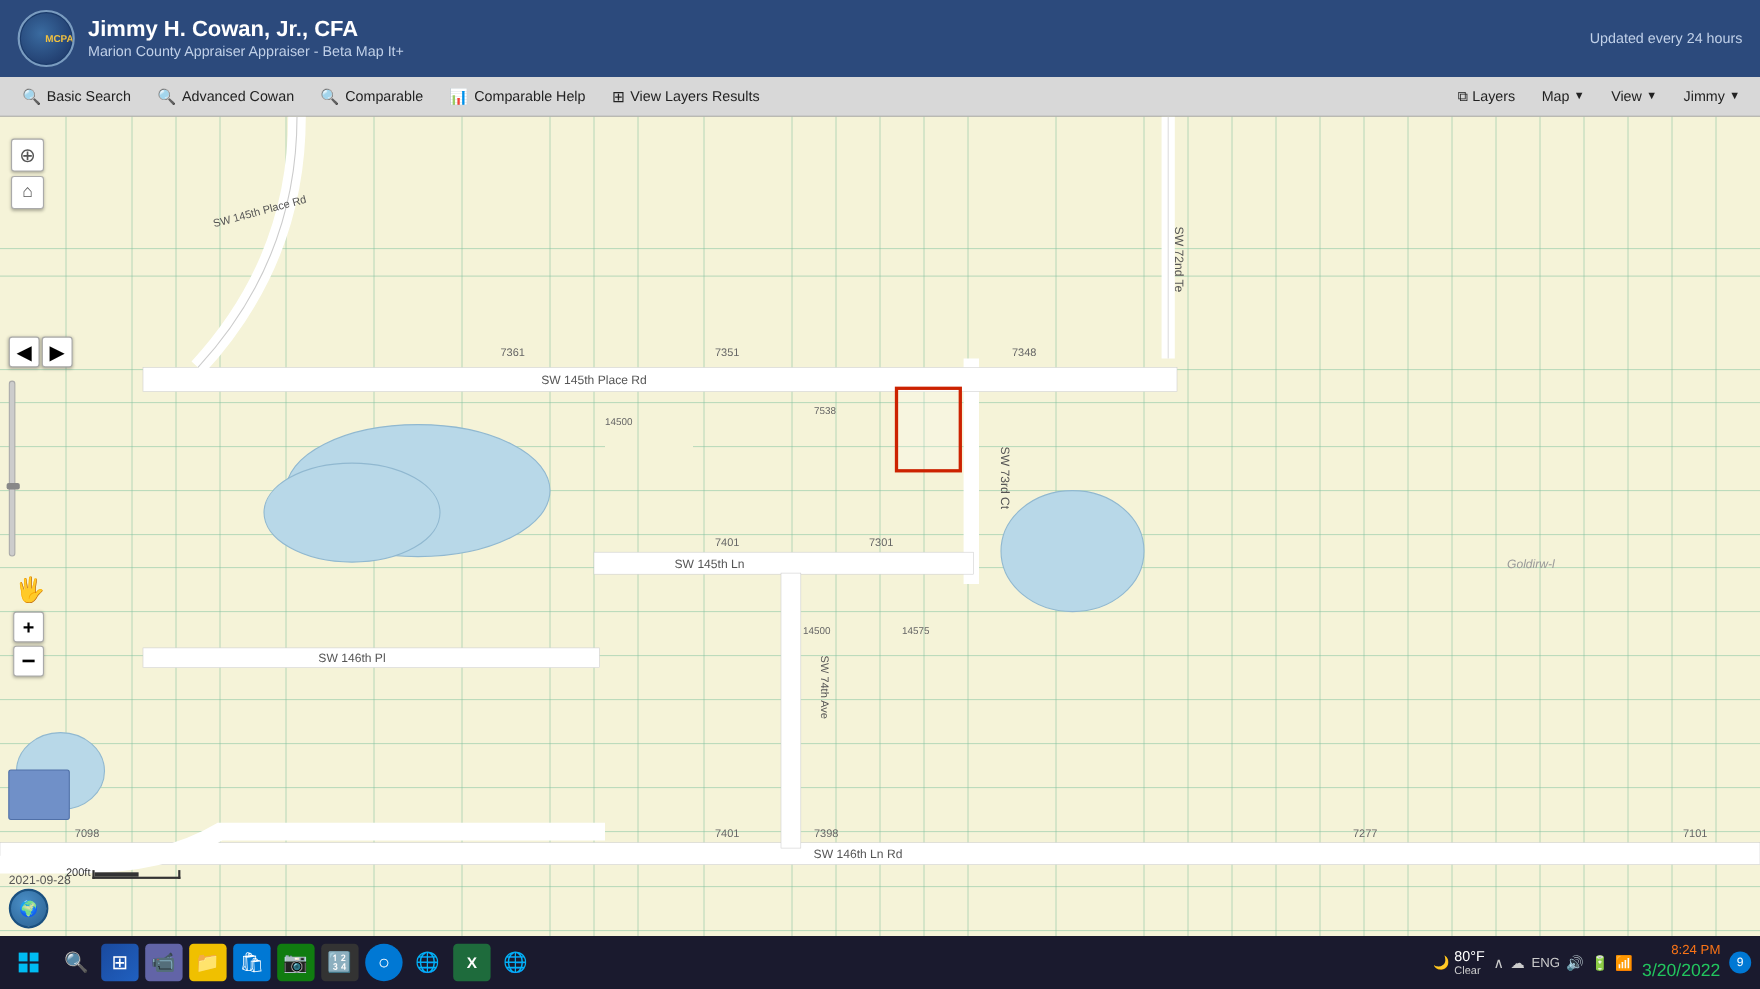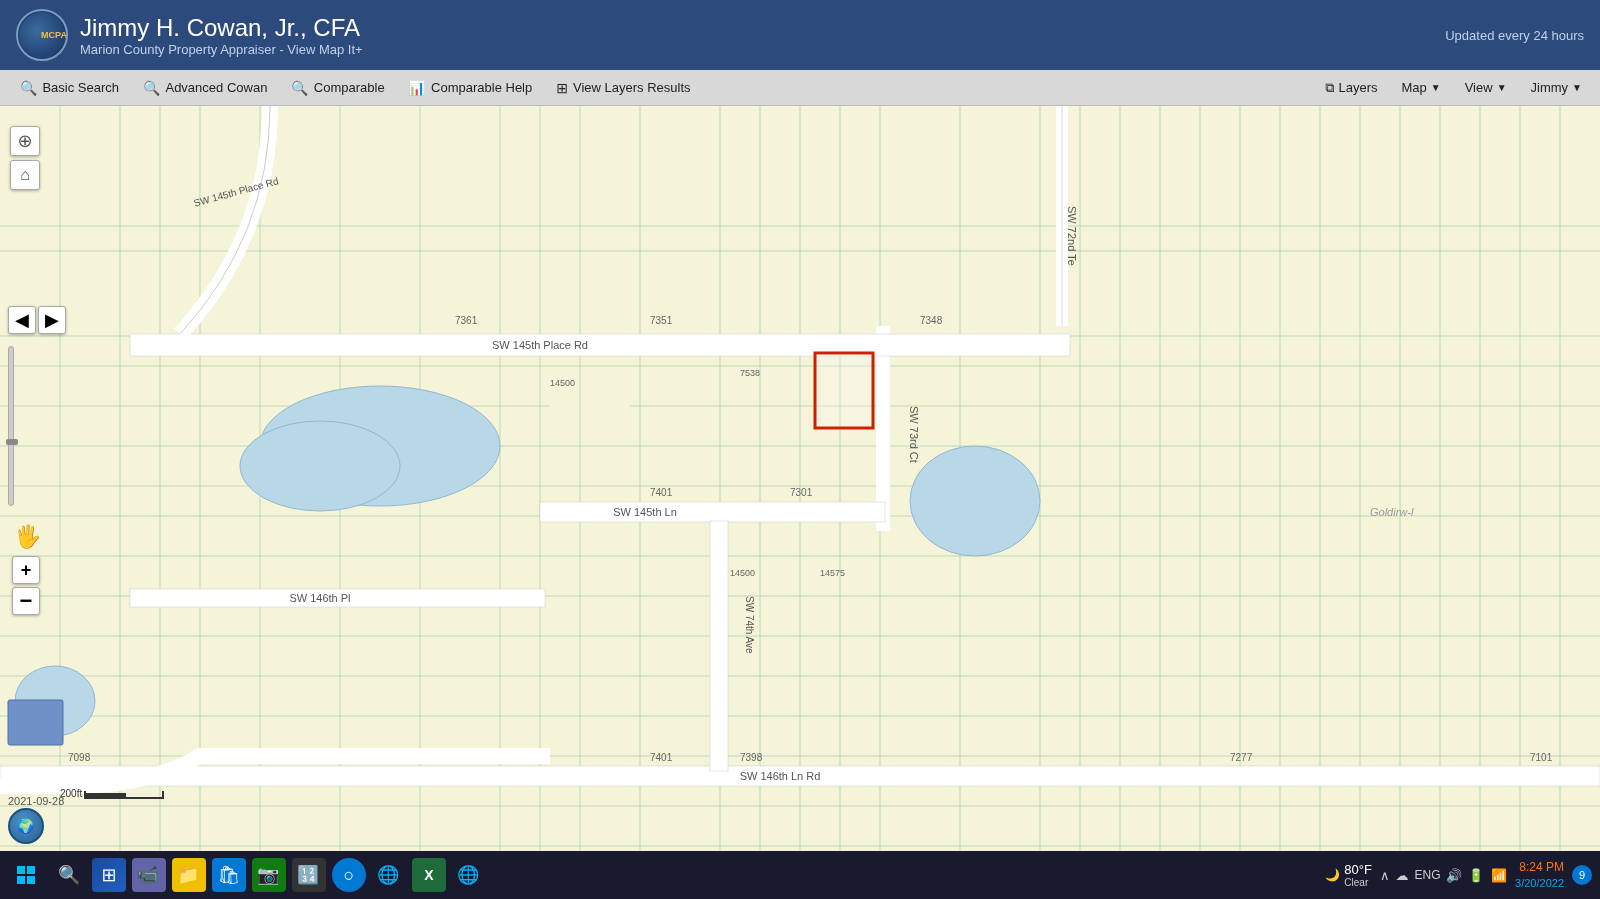--- a/index.html
+++ b/index.html
@@ -25,21 +25,21 @@
       margin-right: 12px;
       flex-shrink: 0;
     }
     .header-logo-inner {
       width: 46px; height: 46px; border-radius: 50%;
       background: radial-gradient(circle at 40% 40%, #3a6ba0, #1a3060);
       display: flex; align-items: center; justify-content: center;
     }
     .header-logo-inner span { color: #f0c040; font-size: 9px; font-weight: bold; text-align: center; line-height: 1.2; margin-left: 24px; }
     .header-text { color: white; }
-    .header-text .name { font-size: 24px; font-weight: normal; }
+    .header-text .name { font-size: 20px; font-weight: bold; }
     .header-text .subtitle { font-size: 13px; color: #c0d0e8; }
     .header-updated {
       position: absolute; right: 16px; top: 50%; transform: translateY(-50%);
       color: #c0d0e8; font-size: 13px;
     }
 
     
     .toolbar {
       background: #d8d8d8;
       height: 36px;
@@ -277,21 +277,21 @@
 <body>
 
 <div class="header">
   <div class="header-logo">
     <div class="header-logo-inner">
       <span>MCPA</span>
     </div>
   </div>
   <div class="header-text">
     <div class="name">Jimmy H. Cowan, Jr., CFA</div>
-    <div class="subtitle">Marion County Property Appraiser - View Map It+</div>
+    <div class="subtitle">Marion County Appraiser Appraiser - Beta Map It+</div>
   </div>
   <div class="header-updated">Updated every 24 hours</div>
 </div>
 
 <div class="toolbar">
   <div class="toolbar-left">
     <button class="toolbar-btn">
       <span class="icon">🔍</span>
       <span>Basic Search</span>
     </button>
@@ -539,18 +539,18 @@
       <span style="cursor:pointer;">∧</span>
       <span>☁</span>
       <span style="color:#ccc; font-size:12px;">ENG</span>
       <span style="cursor:pointer;">🔊</span>
       <span>🔋</span>
       <span>📶</span>
     </div>
 
     <div class="taskbar-time">
       <div style="color:#f97316; font-size:12px;">8:24 PM</div>
-      <div style="color:#0ea5e9; font-size:11px;">3/20/2022</div>
+      <div style="color:#22c55e; font-size:16px;">3/20/2022</div>
     </div>
 
     <div style="width:20px; height:20px; background:#0078d4; border-radius:50%; display:flex; align-items:center; justify-content:center; color:white; font-size:11px; cursor:pointer;">9</div>
   </div>
 </div>
 
 </body></html>

